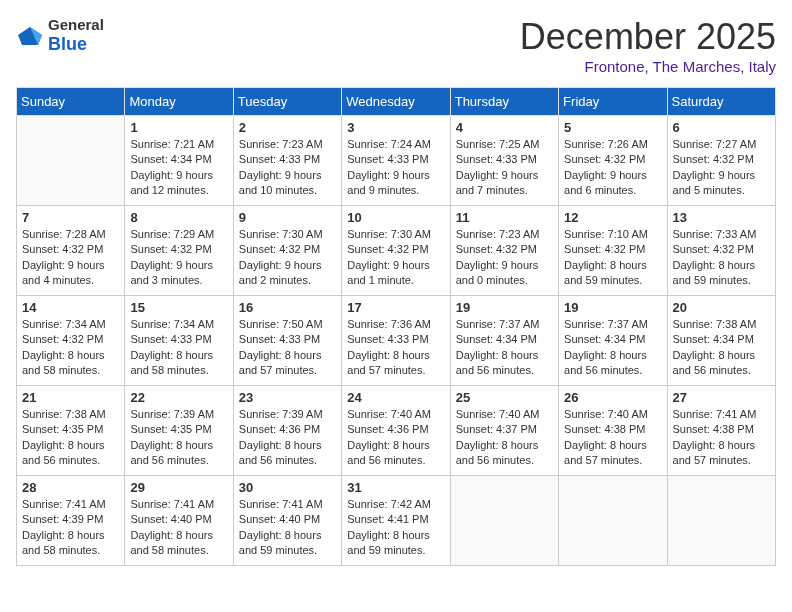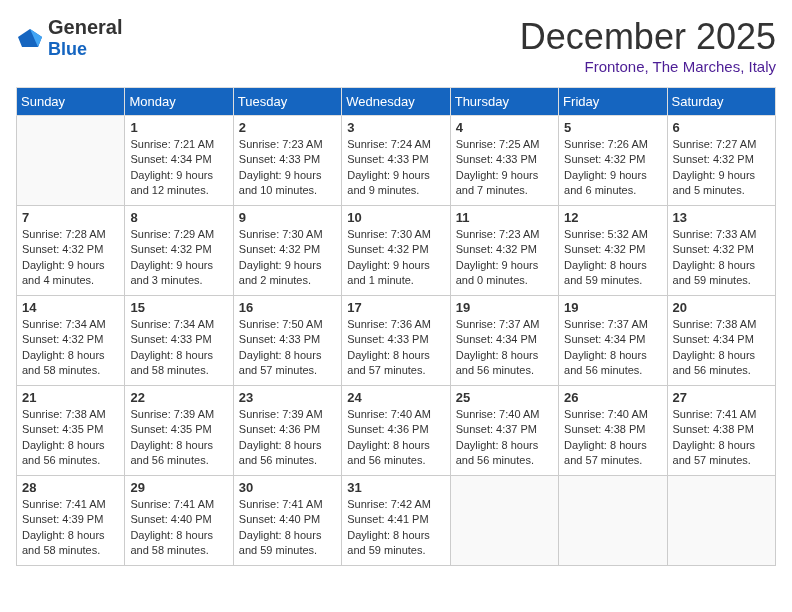--- a/index.html
+++ b/index.html
@@ -67,21 +67,21 @@
 </head>
 <body>
 
 <div class="header-area">
   <div class="logo">
     <svg class="logo-icon" viewBox="0 0 28 22" xmlns="http://www.w3.org/2000/svg">
       <path d="M14 2 L26 10 L22 20 L6 20 L2 10 Z" fill="#1565c0"></path>
       <path d="M14 2 L26 10 L22 20 Z" fill="#42a5f5"></path>
     </svg>
     <div>
-      <span style="font-size:20px;font-weight:bold;color:#333;">General</span><br>
+      <span style="font-size:15px;font-weight:bold;color:#333;">General</span><br>
       <span style="font-size:18px;font-weight:bold;color:#1565c0;">Blue</span>
     </div>
   </div>
   <div class="title-area">
     <div class="month-title">December 2025</div>
     <div class="subtitle">Frontone, The Marches, Italy</div>
   </div>
 </div>
 
 <table class="calendar">
@@ -140,21 +140,21 @@
         <td>
           <span class="day-number">10</span>
           <div class="cell-info"><span>Sunrise: 7:30 AM</span><br><span>Sunset: 4:32 PM</span><br><span>Daylight: 9 hours</span><br><span>and 1 minute.</span></div>
         </td>
         <td>
           <span class="day-number">11</span>
           <div class="cell-info"><span>Sunrise: 7:23 AM</span><br><span>Sunset: 4:32 PM</span><br><span>Daylight: 9 hours</span><br><span>and 0 minutes.</span></div>
         </td>
         <td>
           <span class="day-number">12</span>
-          <div class="cell-info"><span>Sunrise: 5:32 AM</span><br><span>Sunset: 4:32 PM</span><br><span>Daylight: 8 hours</span><br><span>and 59 minutes.</span></div>
+          <div class="cell-info"><span>Sunrise: 7:10 AM</span><br><span>Sunset: 4:32 PM</span><br><span>Daylight: 8 hours</span><br><span>and 59 minutes.</span></div>
         </td>
         <td>
           <span class="day-number">13</span>
           <div class="cell-info"><span>Sunrise: 7:33 AM</span><br><span>Sunset: 4:32 PM</span><br><span>Daylight: 8 hours</span><br><span>and 59 minutes.</span></div>
         </td>
       </tr>
       <tr>
         <td>
           <span class="day-number">14</span>
           <div class="cell-info"><span>Sunrise: 7:34 AM</span><br><span>Sunset: 4:32 PM</span><br><span>Daylight: 8 hours</span><br><span>and 58 minutes.</span></div>

